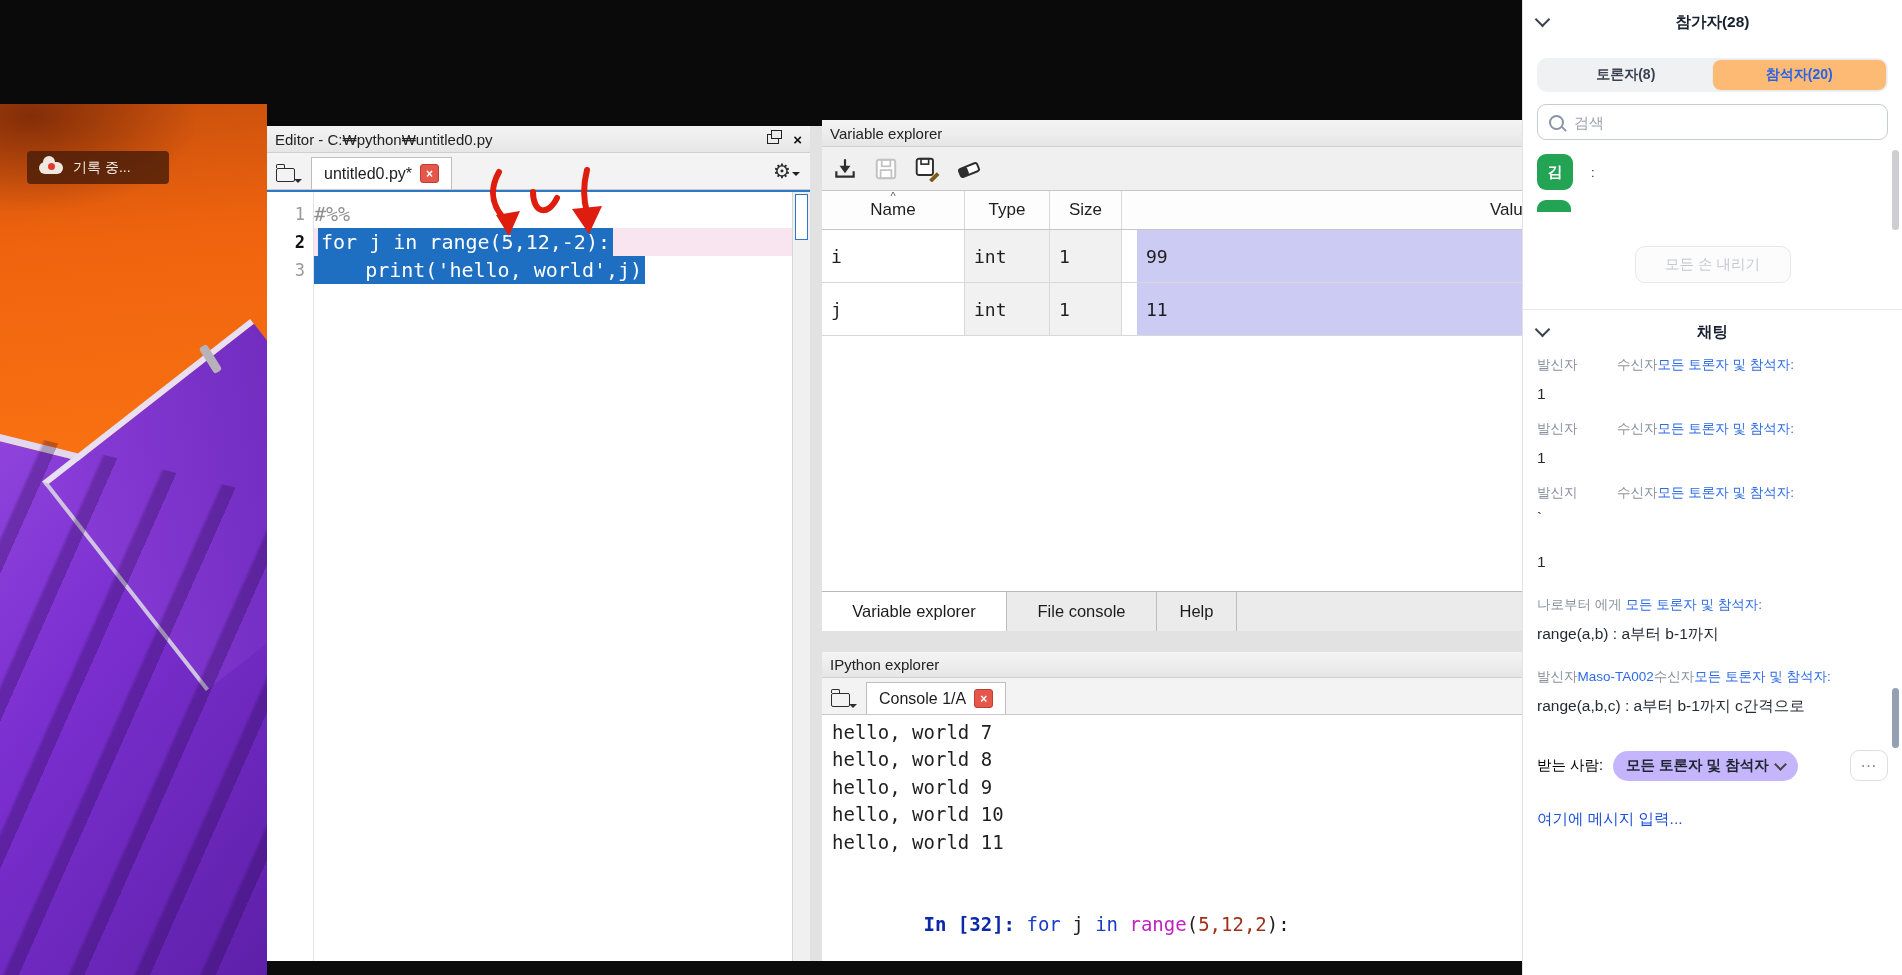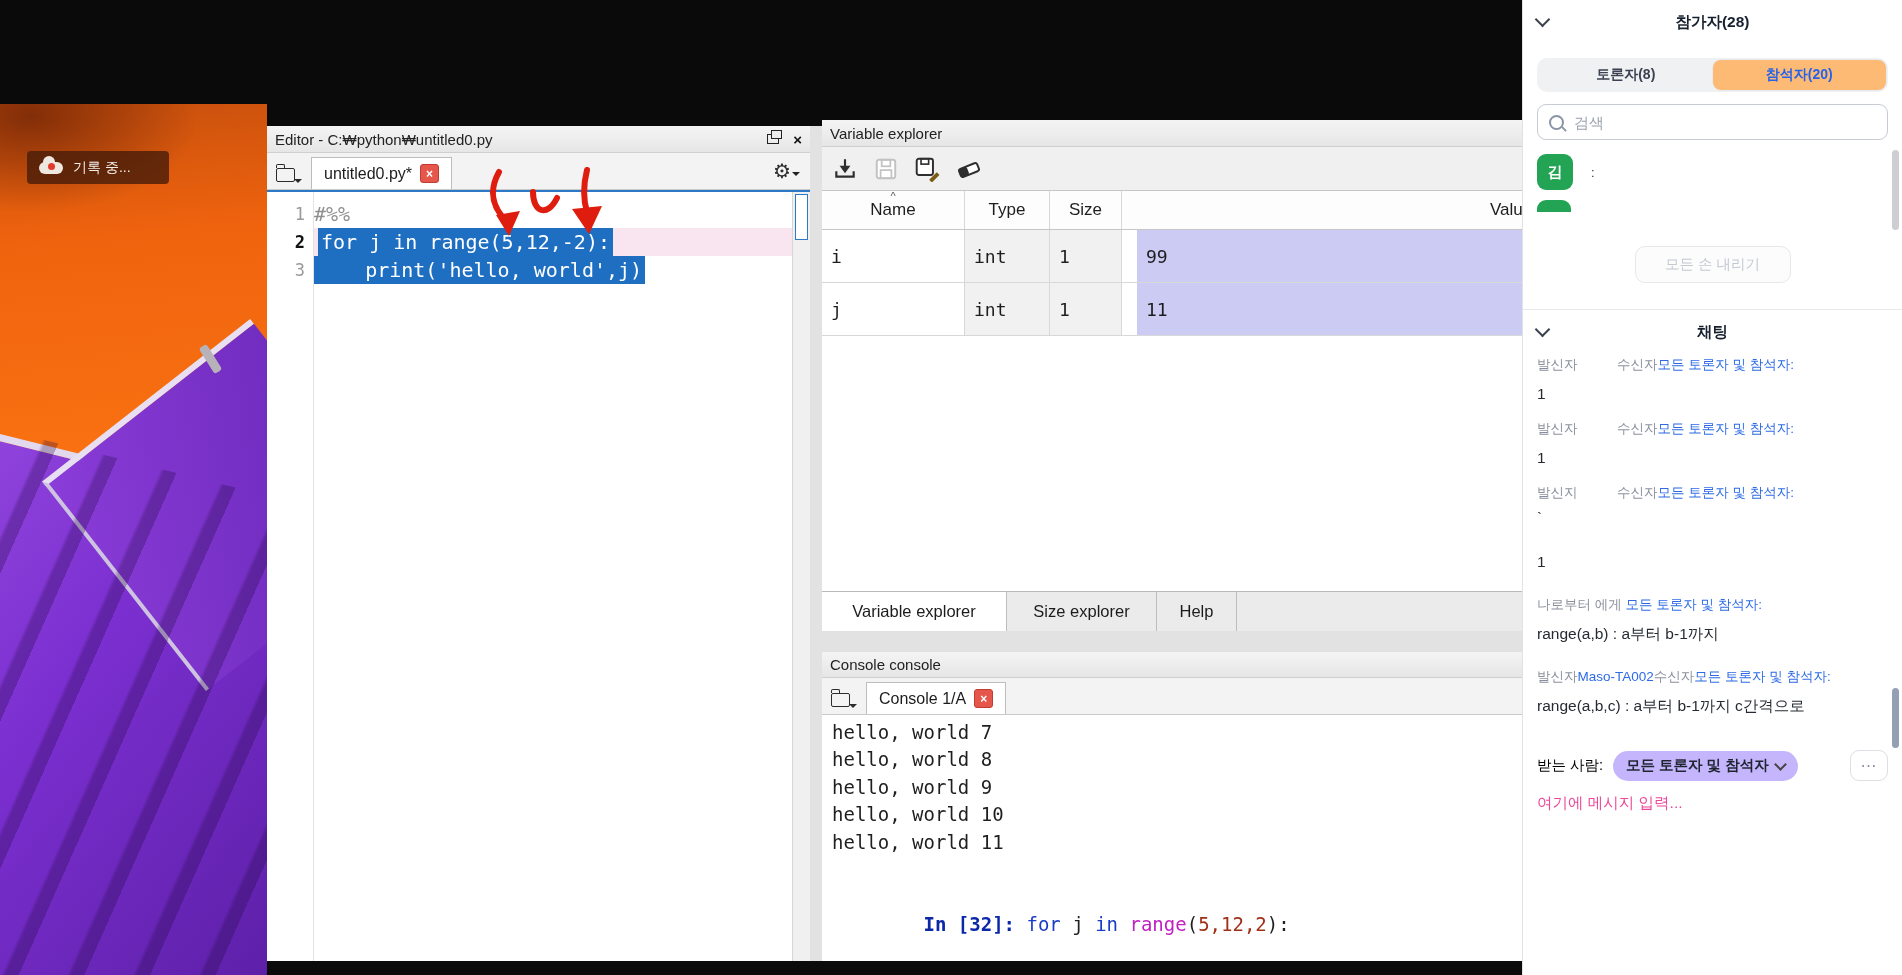--- a/index.html
+++ b/index.html
@@ -129,21 +129,21 @@
   .msg-body{font-size:15.5px;color:#262b33;margin-top:10px;line-height:20px;}
   .msg-body.gap{margin-top:24px;}
   .chat-footer{position:absolute;left:14px;right:14px;top:750px;}
   .cf-row{display:flex;align-items:center;gap:10px;}
   .cf-label{font-size:14.5px;color:#000000;}
   .pill{height:30px;background:#c4b5fd;border-radius:15px;display:flex;align-items:center;gap:7px;
          padding:0 13px;font-size:14.5px;color:#1f2530;font-weight:700;}
   .pill .chev{width:7px;height:7px;border-color:#444;margin-top:-3px;}
   .more-btn{margin-left:auto;width:36px;height:29px;border:1px solid #dcdfe4;border-radius:9px;display:flex;
          align-items:center;justify-content:center;color:#8a94a2;font-size:16px;letter-spacing:1px;}
-  .msg-input{margin-top:12px;font-size:15.5px;color:#ec4899;}
+  .msg-input{margin-top:28px;font-size:15.5px;color:#1d4ed8;}
 </style>
 </head>
 <body>
 
 <div class="screen">
 
   <div class="photo">
     <div class="photo-shade"></div>
     <div class="umb-main"></div>
     <div class="umb-peak"></div>
@@ -254,28 +254,28 @@
       </div>
       <div class="ve-row">
         <div class="ve-cell">j</div>
         <div class="ve-cell gray">int</div>
         <div class="ve-cell gray">1</div>
         <div class="ve-cell lav">11</div>
       </div>
     </div>
     <div class="ve-tabs">
       <div class="ve-btab active" style="width:185px;">Variable explorer</div>
-      <div class="ve-btab" style="width:150px;">Size explorer</div>
+      <div class="ve-btab" style="width:150px;">File console</div>
       <div class="ve-btab" style="width:80px;">Help</div>
     </div>
   </div>
 
   <div class="pane console-pane">
     <div class="pane-title">
-      <span>Console console</span>
+      <span>IPython explorer</span>
     </div>
     <div class="tab-bar">
       <div class="browse-btn">
         <span class="folder-icon"></span>
       </div>
       <div class="tab">
         <span>Console 1/A</span>
         <span class="tab-close">×</span>
       </div>
     </div>

